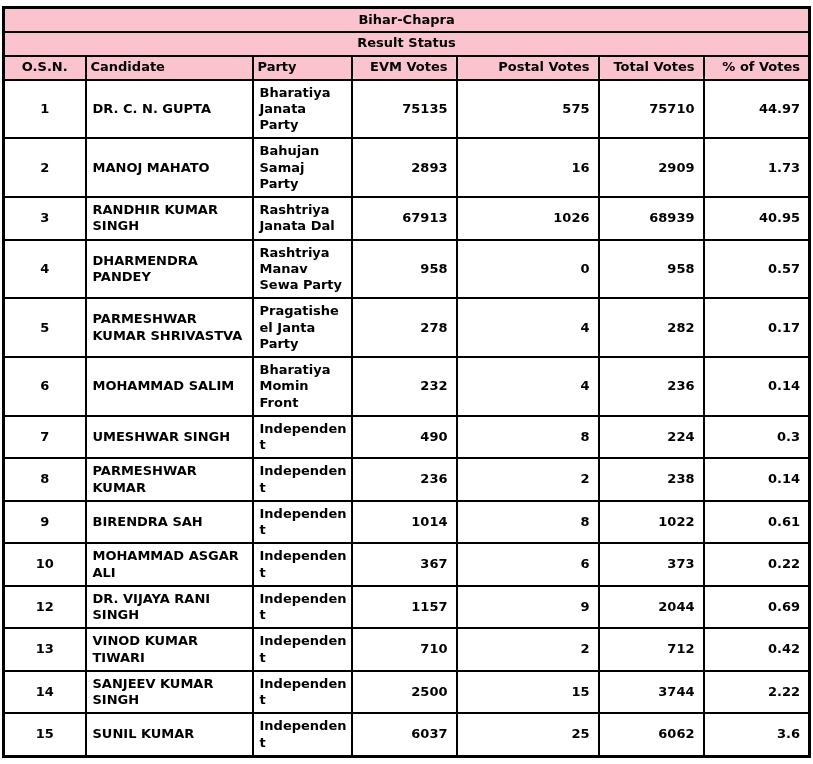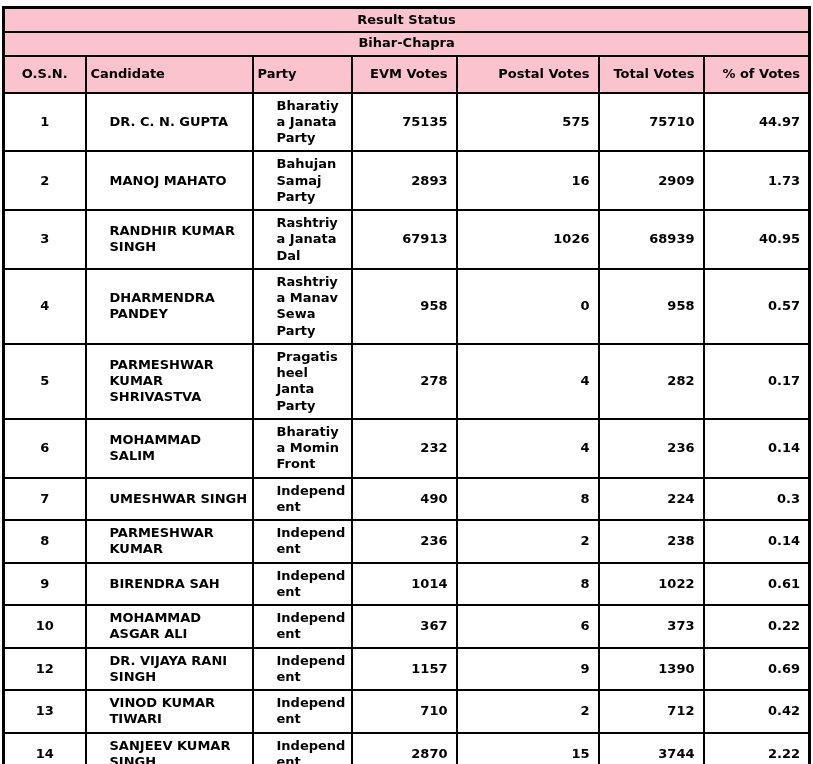--- a/index.html
+++ b/index.html
@@ -23,46 +23,46 @@
     font-weight: bold;
     color: #000000;
     line-height: 1.25;
     vertical-align: middle;
     padding: 4px 4px;
     overflow: hidden;
     word-wrap: break-word;
   }
   .pink { background: var(--pink); }
   .title-cell { text-align: center; height: 24px; padding: 2px 4px; }
-  .header-row th { height: 37px; padding: 2px 4px; }
+  .header-row th { height: 24px; padding: 2px 4px; }
   .center { text-align: center; }
-  .left  { text-align: left; padding-left: 23px; }
+  .left  { text-align: left; padding-left: 6px; }
   .num   { text-align: right; padding-right: 8px; }
   .header-row .num { padding-right: 8px; border-radius: 6px; }
   .data-row td { height: 27px; background: #ffffff; }
 </style>
 </head>
 <body>
 
 <table class="results-table">
   <colgroup>
     <col style="width:82px">
     <col style="width:167px">
     <col style="width:99px">
     <col style="width:105px">
     <col style="width:142px">
     <col style="width:105px">
     <col style="width:106px">
   </colgroup>
   <thead>
     <tr>
-      <th colspan="7" class="pink title-cell">Result Status</th>
+      <th colspan="7" class="pink title-cell">Bihar-Chapra</th>
     </tr>
     <tr>
-      <th colspan="7" class="pink title-cell">Bihar-Chapra</th>
+      <th colspan="7" class="pink title-cell">Result Status</th>
     </tr>
     <tr class="header-row">
       <th class="pink center">O.S.N.</th>
       <th class="pink left">Candidate</th>
       <th class="pink left">Party</th>
       <th class="pink num">EVM Votes</th>
       <th class="pink num">Postal Votes</th>
       <th class="pink num">Total Votes</th>
       <th class="pink num">% of Votes</th>
     </tr>
@@ -168,39 +168,39 @@
     <td class="num">0.22</td>
   </tr>
 
 
   <tr class="data-row">
     <td class="center">12</td>
     <td class="left">DR. VIJAYA RANI SINGH</td>
     <td class="left">Independent</td>
     <td class="num">1157</td>
     <td class="num">9</td>
-    <td class="num">1390</td>
+    <td class="num">2044</td>
     <td class="num">0.69</td>
   </tr>
 
   <tr class="data-row">
     <td class="center">13</td>
     <td class="left">VINOD KUMAR TIWARI</td>
     <td class="left">Independent</td>
     <td class="num">710</td>
     <td class="num">2</td>
     <td class="num">712</td>
     <td class="num">0.42</td>
   </tr>
 
   <tr class="data-row">
     <td class="center">14</td>
     <td class="left">SANJEEV KUMAR SINGH</td>
     <td class="left">Independent</td>
-    <td class="num">2870</td>
+    <td class="num">2500</td>
     <td class="num">15</td>
     <td class="num">3744</td>
     <td class="num">2.22</td>
   </tr>
 
   <tr class="data-row">
     <td class="center">15</td>
     <td class="left">SUNIL KUMAR</td>
     <td class="left">Independent</td>
     <td class="num">6037</td>

